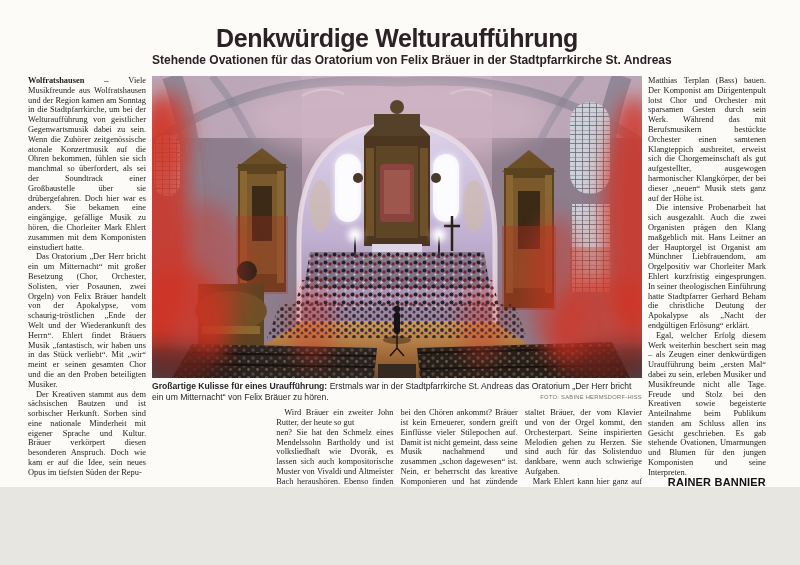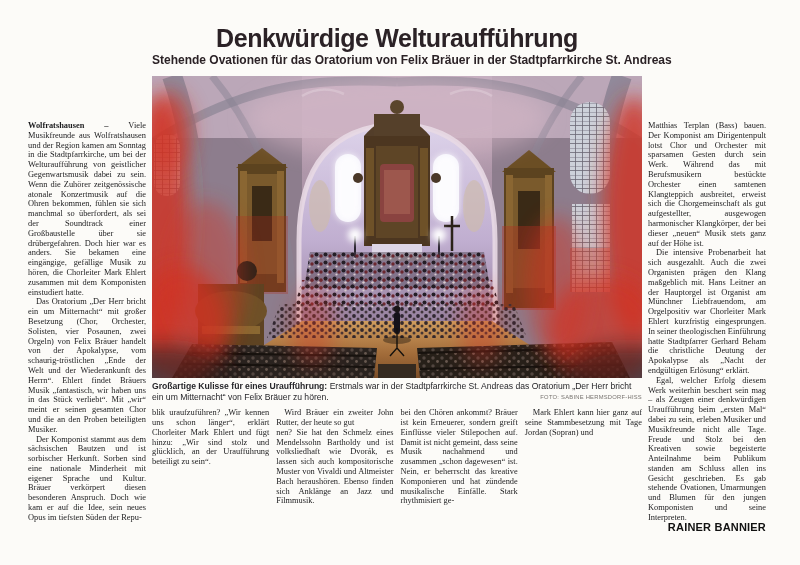--- a/index.html
+++ b/index.html
@@ -1,31 +1,31 @@
 <!DOCTYPE html>
 <html lang="de"><head>
 <meta charset="utf-8">
 <style>
   html,body{margin:0;padding:0;background:#e8e6e0;}
   .page{
-    position:relative;width:800px;height:565px;box-sizing:border-box;
+    position:relative;width:800px;height:487px;box-sizing:border-box;
     background:#fcfbf8;padding:24px 24px 0 28px;overflow:hidden;
     font-family:"Liberation Serif",serif;color:#1d1d1f;
   }
   .header{margin-left:124px;width:490px;text-align:center;}
   .headline{
     margin:0;font-family:"Liberation Sans",sans-serif;font-weight:700;
     font-size:25px;line-height:28px;letter-spacing:-0.4px;color:#2b2226;white-space:nowrap;
   }
   .subheadline{
     margin:2px 0 0;font-family:"Liberation Sans",sans-serif;font-weight:700;
     font-size:12px;line-height:13px;color:#2b2226;white-space:nowrap;
   }
   .main{display:flex;gap:6px;margin-top:9px;}
-  .sidecol{flex:0 0 118px;width:118px;margin-top:45px;}
+  .sidecol{flex:0 0 118px;width:118px;}
   .middle{flex:0 0 490px;width:490px;}
   p.body{
     margin:0;font-size:8.4px;line-height:9.8px;text-align:justify;
     hyphens:auto;-webkit-hyphens:auto;color:#1c1c1e;
   }
   p.body.ind{text-indent:8px;}
   .dateline{font-weight:700;}
   figure{margin:0;}
   .photo-svg{display:block;width:490px;height:302px;}
   figcaption{
@@ -53,21 +53,21 @@
   <div class="header">
     <h1 class="headline">Denkwürdige Welturaufführung</h1>
     <h2 class="subheadline">Stehende Ovationen für das Oratorium von Felix Bräuer in der Stadtpfarrkirche St. Andreas</h2>
   </div>
 
   <div class="main">
 
     <div class="sidecol">
       <p class="body"><span class="dateline">Wolfratshausen –</span> <span>Viele Musikfreunde aus Wolfratshausen und der Region kamen am Sonntag in die Stadtpfarrkirche, um bei der Welturaufführung von geistlicher Gegenwartsmusik dabei zu sein. Wenn die Zuhörer zeitgenössische atonale Konzertmusik auf die Ohren bekommen, fühlen sie sich manchmal so überfordert, als sei der Soundtrack einer Großbaustelle über sie drübergefahren. Doch hier war es anders. Sie bekamen eine eingängige, gefällige Musik zu hören, die Chorleiter Mark Ehlert zusammen mit dem Komponisten einstudiert hatte.</span></p>
       <p class="body ind">Das Oratorium „Der Herr bricht ein um Mitternacht“ mit großer Besetzung (Chor, Orchester, Solisten, vier Posaunen, zwei Orgeln) von Felix Bräuer handelt von der Apokalypse, vom schaurig-tröstlichen „Ende der Welt und der Wiederankunft des Herrn“. Ehlert findet Bräuers Musik „fantastisch, wir haben uns in das Stück verliebt“. Mit „wir“ meint er seinen gesamten Chor und die an den Proben beteiligten Musiker.</p>
-      <p class="body ind">Der Komponist stammt aus dem sächsischen Bautzen und ist sorbischer Herkunft. Sorben sind eine nationale Minderheit mit eigener Sprache und Kultur. Bräuer verkörpert diesen besonderen Anspruch. Doch wie kam er auf die Idee, sein neues Opus im tiefsten Süden der Repu-</p>
+      <p class="body ind">Der Kreativen stammt aus dem sächsischen Bautzen und ist sorbischer Herkunft. Sorben sind eine nationale Minderheit mit eigener Sprache und Kultur. Bräuer verkörpert diesen besonderen Anspruch. Doch wie kam er auf die Idee, sein neues Opus im tiefsten Süden der Repu-</p>
     </div>
 
     <div class="middle">
       <figure>
         <svg class="photo-svg" viewBox="0 0 490 302" preserveAspectRatio="none" xmlns="http://www.w3.org/2000/svg" role="img" aria-label="Kirchenraum mit Chor und Orchester">
           <defs>
             <linearGradient id="ceil" x1="0" y1="0" x2="0" y2="1">
               <stop offset="0" stop-color="#c2abbb"></stop>
                 <stop offset="0.45" stop-color="#a78fa3"></stop>
                 <stop offset="1" stop-color="#7d6a7e"></stop>
@@ -239,30 +239,30 @@
 
         <figcaption>
           <span class="cap-lead">Großartige Kulisse für eines Uraufführung:</span>
           <span>Erstmals war in der Stadtpfarrkirche St. Andreas das Oratorium „Der Herr bricht ein um Mitternacht“ von Felix Bräuer zu hören.</span>
           <span class="credit">FOTO: SABINE HERMSDORF-HISS</span>
         </figcaption>
       </figure>
 
       <div class="cols4">
         <div class="tcol">
-          <p class="body">blik uraufzuführen? „Wir kennen uns schon länger“, erklärt Chorleiter Mark Ehlert und fügt hinzu: „Wir sind stolz und glücklich, an der Uraufführung beteiligt zu sein“.</p>
         </div>
         <div class="tcol">
           <p class="body ind">Wird Bräuer ein zweiter John Rutter, der heute so gut</p>
           <p class="body">nen? Sie hat den Schmelz eines Mendelssohn Bartholdy und ist volksliedhaft wie Dvorák, es lassen sich auch kompositorische Muster von Vivaldi und Altmeister Bach heraushören. Ebenso finden sich Anklänge an Jazz und Filmmusik.</p>
         </div>
         <div class="tcol">
           <p class="body">bei den Chören ankommt? Bräuer ist kein Erneuerer, sondern greift Einflüsse vieler Stilepochen auf. Damit ist nicht gemeint, dass seine Musik nachahmend und zusammen „schon dagewesen“ ist. Nein, er beherrscht das kreative Komponieren und hat zündende musikalische Einfälle. Stark rhythmisiert ge-</p>
         </div>
         <div class="tcol">
+          <p class="body">staltet Bräuer, der vom Klavier und von der Orgel kommt, den Orchesterpart. Seine inspirierten Melodien gehen zu Herzen. Sie sind auch für das Solistenduo dankbare, wenn auch schwierige Aufgaben.</p>
           <p class="body ind">Mark Ehlert kann hier ganz auf seine Stammbesetzung mit Tage Jordan (Sopran) und</p>
         </div>
       </div>
     </div>
 
     <div class="sidecol">
       <p class="body">Matthias Terplan (Bass) bauen. Der Komponist am Dirigentenpult lotst Chor und Orchester mit sparsamen Gesten durch sein Werk. Während das mit Berufsmusikern bestückte Orchester einen samtenen Klangteppich ausbreitet, erweist sich die Chorgemeinschaft als gut aufgestellter, ausgewogen harmonischer Klangkörper, der bei dieser „neuen“ Musik stets ganz auf der Höhe ist.</p>
       <p class="body ind">Die intensive Probenarbeit hat sich ausgezahlt. Auch die zwei Organisten prägen den Klang maßgeblich mit. Hans Leitner an der Hauptorgel ist Organist am Münchner Liebfrauendom, am Orgelpositiv war Chorleiter Mark Ehlert kurzfristig eingesprungen. In seiner theologischen Einführung hatte Stadtpfarrer Gerhard Beham die christliche Deutung der Apokalypse als „Nacht der endgültigen Erlösung“ erklärt.</p>
       <p class="body ind"><span>Egal, welcher Erfolg diesem Werk weiterhin beschert sein mag – als Zeugen einer denkwürdigen Uraufführung beim „ersten Mal“ dabei zu sein, erleben Musiker und Musikfreunde nicht alle Tage. Freude und Stolz bei den Kreativen sowie begeisterte Anteilnahme beim Publikum standen am Schluss allen ins Gesicht geschrieben. Es gab stehende Ovationen, Umarmungen und Blumen für den jungen Komponisten und seine Interpreten.</span> <span class="byline">RAINER BANNIER</span></p>
     </div>

